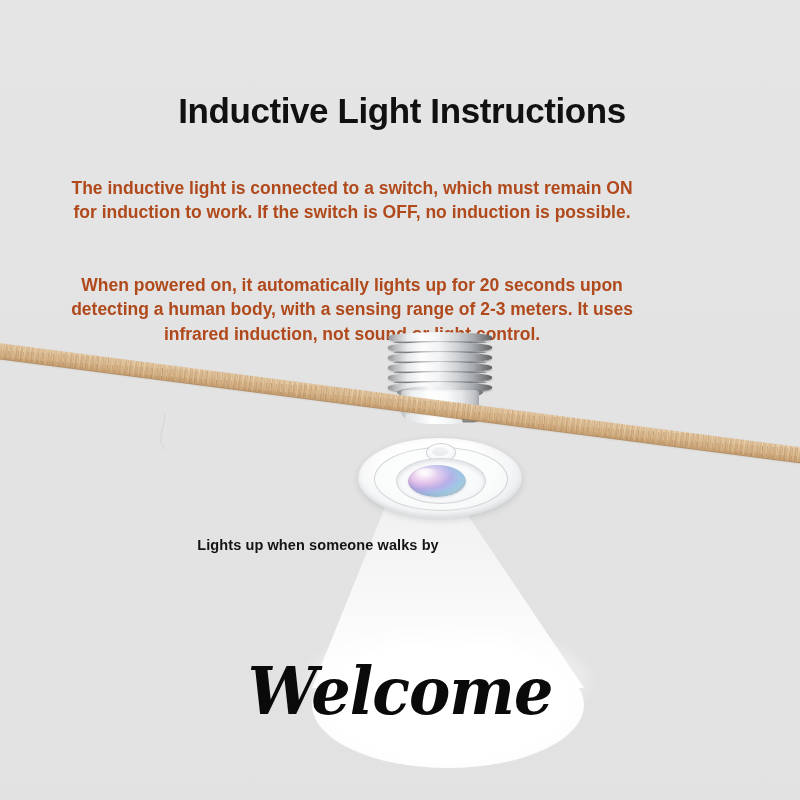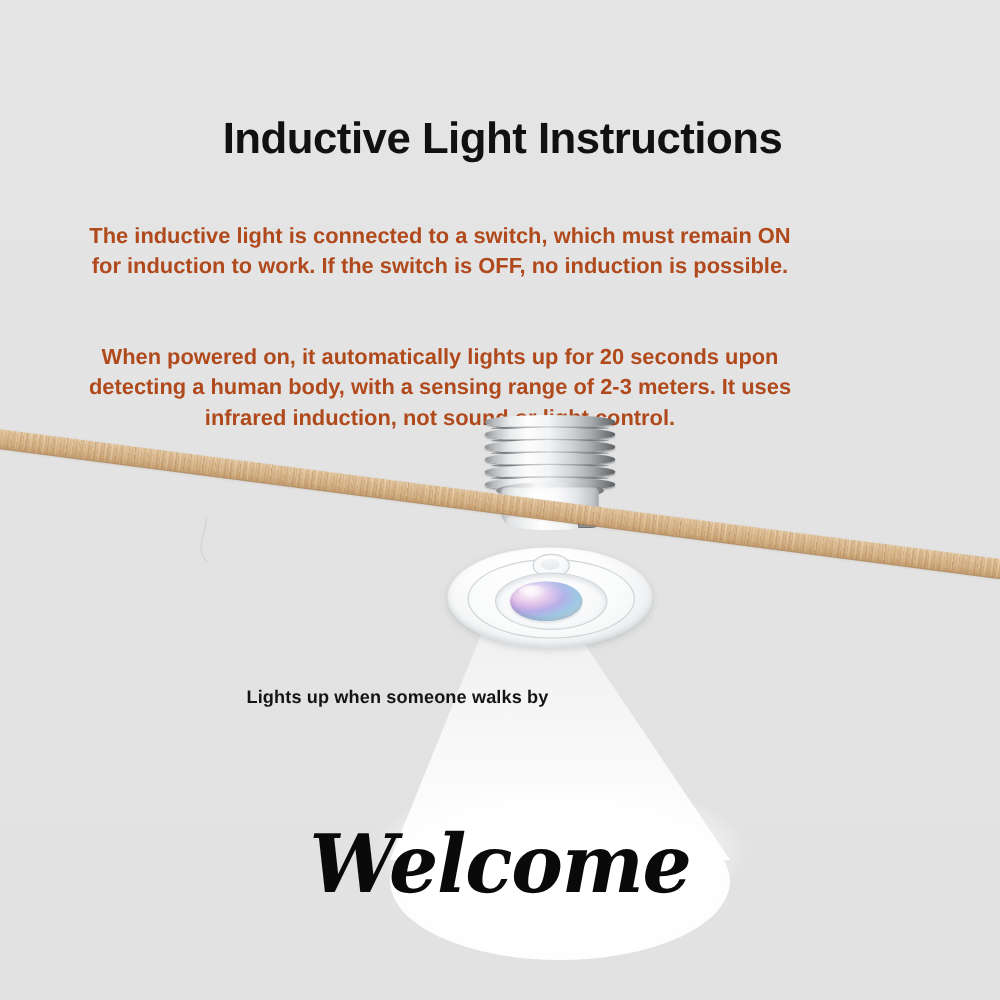--- a/index.html
+++ b/index.html
@@ -49,21 +49,21 @@
     box-sizing: border-box;
   }
   .para-2 {
     top: 255px;
     font-size: 17.5px;
     padding: 0 60px;
     box-sizing: border-box;
   }
   .caption {
     position: absolute;
-    top: 535px;
+    top: 522px;
     left: 0;
     width: 636px;
     text-align: center;
     font-size: 14.5px;
     font-weight: bold;
     color: #141414;
     letter-spacing: 0.1px;
     z-index: 40;
   }
 

